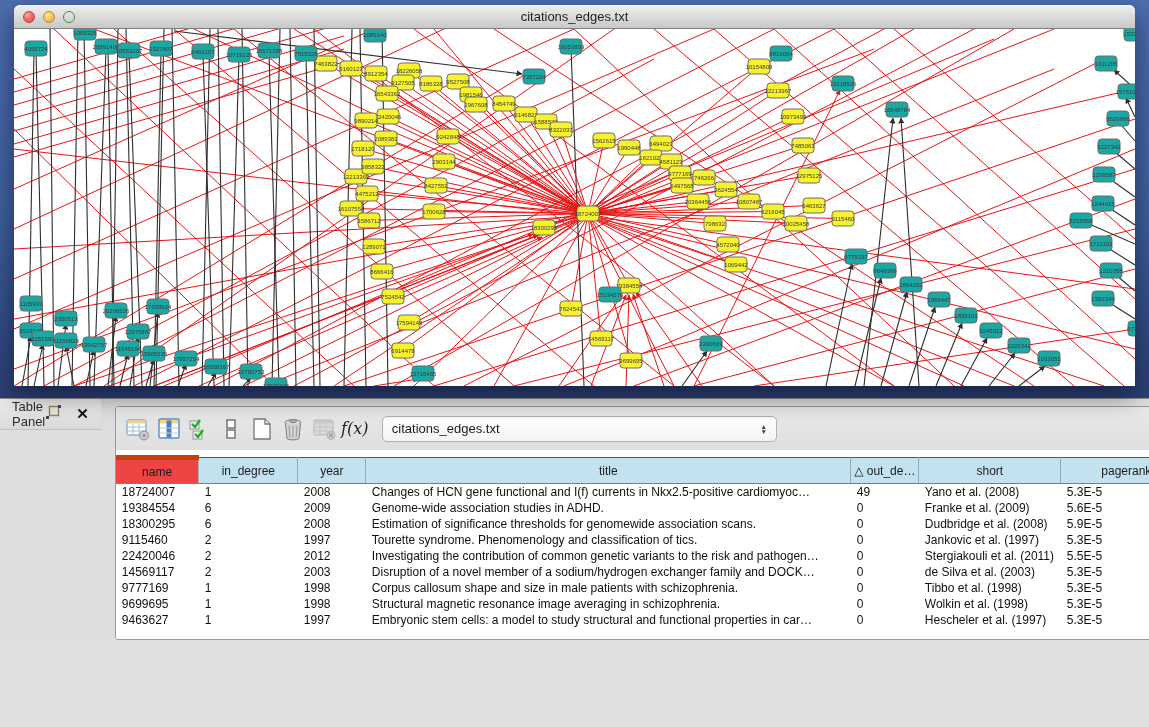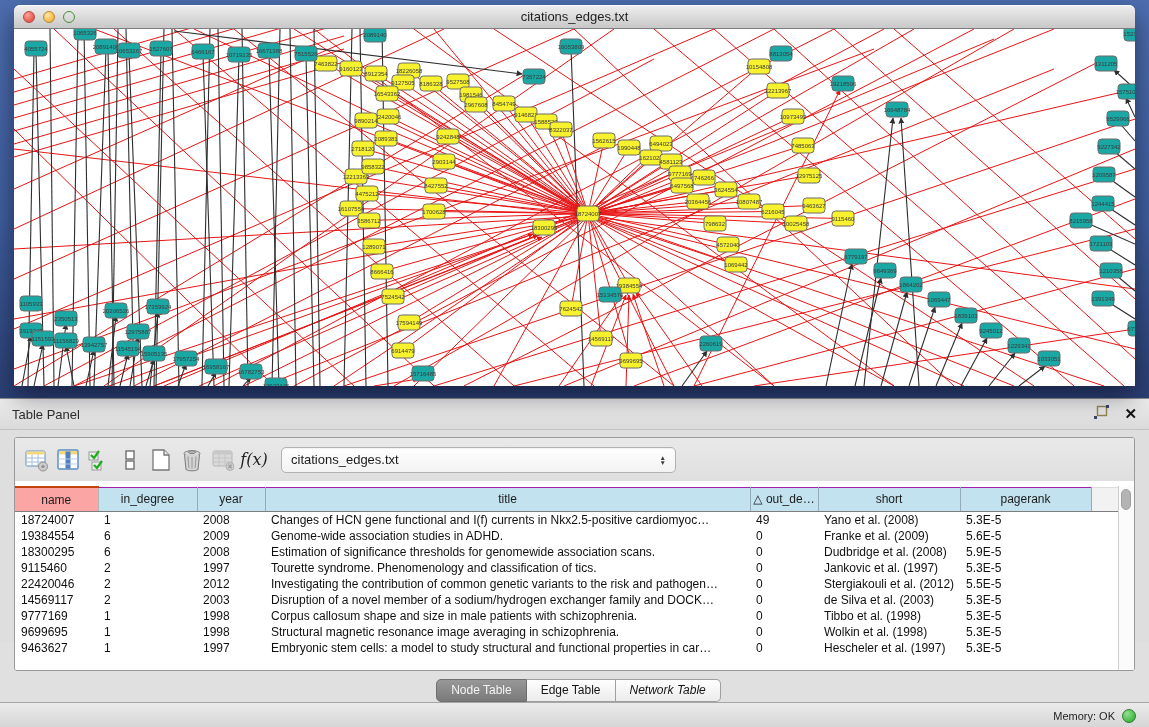--- a/index.html
+++ b/index.html
@@ -11,38 +11,38 @@
   .titlebar{height:23px;background:linear-gradient(#efefef,#c8c8c8);border-radius:6px 6px 0 0;border-bottom:1px solid #7e7e7e;box-shadow:inset 0 1px 0 #fafafa;display:flex;align-items:center;position:relative;}
   .traffic{display:flex;gap:8px;margin-left:9px;z-index:2;}
   .light{width:12px;height:12px;border-radius:50%;box-sizing:border-box;}
   .light.red{background:radial-gradient(circle at 35% 30%,#ffa39b,#ec6156 60%,#d44d41);border:1px solid #b44a40;}
   .light.yellow{background:radial-gradient(circle at 35% 30%,#ffe6a8,#f6bf50 60%,#e0a33a);border:1px solid #b78a2e;}
   .light.green{background:radial-gradient(circle at 35% 30%,#b5eda4,#63c655 60%,#47a83e;);border:1px solid #469138;}
   .wtitle{position:absolute;left:0;right:0;text-align:center;font-size:13px;color:#1e1e1e;}
   .canvas{position:relative;width:1121px;height:357px;background:#ffffff;overflow:hidden;}
 
   
-  .panel{height:244px;background:#dedede;display:flex;flex-direction:column;border-top:1px solid #8f8f8f;box-sizing:border-box;}
+  .panel{height:244px;background:#dedede;display:flex;border-top:1px solid #8f8f8f;box-sizing:border-box;}
   .panel-header{height:30px;flex:0 0 30px;display:flex;align-items:center;padding:0 12px;background:linear-gradient(#efefef,#dadada);border-bottom:1px solid #c2c2c2;}
   .panel-title{font-size:13px;color:#2e2e2e;}
   .panel-hicons{margin-left:auto;display:flex;gap:15px;align-items:center;}
   .close-x{font-size:15px;font-weight:bold;color:#141414;line-height:14px;cursor:default;}
 
   .container{margin:7px 14px 0;border:1px solid #9a9a9a;border-radius:3px;background:#fff;height:232px;display:flex;flex-direction:column;overflow:hidden;flex:0 0 auto;}
   .toolbar{height:43px;flex:0 0 43px;background:linear-gradient(#e9e9e9,#dfdfdf);display:flex;align-items:center;padding:0 8px;gap:3px;}
   .tbicon{width:28px;height:26px;display:flex;align-items:center;justify-content:center;}
   .fx{font-family:"DejaVu Serif","Liberation Serif",serif;font-style:italic;font-size:16px;color:#222;}
   .combo{margin-left:10px;width:375px;height:24px;background:linear-gradient(#ffffff,#f3f3f3);border:1px solid #b2b2b2;border-radius:5px;display:flex;align-items:center;padding:0 9px;font-size:13px;color:#1b1b1b;box-shadow:inset 0 1px 1px rgba(0,0,0,.05);}
   .combo-arrows{margin-left:auto;display:flex;flex-direction:column;line-height:5px;font-size:6.5px;color:#3c3c3c;text-align:center;}
 
   .table-zone{flex:1;display:flex;background:#fff;padding-top:5px;}
   .table-scroll{flex:1;overflow:hidden;}
   table{border-collapse:collapse;table-layout:fixed;width:100%;}
   th{height:21px;font-size:12px;font-weight:normal;color:#1c1c1c;background:#c1e2ee;border-right:1px solid #93adb8;border-bottom:1px solid #7d7d7d;border-top:1px solid #a21caf;overflow:hidden;white-space:nowrap;}
-  th.gray{background:#fca5a5;border-right:1px solid #b3b3b3;border-top:2px solid #c2410c;text-align:center;}
+  th.gray{background:#ef4444;border-right:1px solid #b3b3b3;border-top:5px solid #c2410c;text-align:center;}
   th.filler{background:#f2f2f2;border-right:none;border-top:1px solid #dcdcdc;}
   td{height:16px;font-size:12px;color:#101010;padding:0 0 0 6px;white-space:nowrap;overflow:hidden;}
   .vscroll{flex:0 0 15px;border-left:1px solid #cfcfcf;background:#fbfbfb;position:relative;}
   .vthumb{position:absolute;top:3px;left:2px;width:10px;height:21px;border-radius:6px;background:#b4b4b4;border:1px solid #a0a0a0;box-sizing:border-box;}
 
   .tabs{display:flex;justify-content:center;margin-top:8px;flex:0 0 auto;margin-left:8px;}
   .seg{font-size:12px;padding:3px 14px 4px;background:linear-gradient(#fefefe,#ececec);border:1px solid #9f9f9f;border-left:none;color:#141414;}
   .seg.first{border-radius:5px 0 0 5px;border-left:1px solid #9f9f9f;}
   .seg.last{border-radius:0 5px 5px 0;font-style:italic;}
   .seg.active{background:linear-gradient(#989898,#7a7a7a);color:#f4f4f4;border-color:#6f6f6f;}
@@ -652,21 +652,21 @@
                 <td>Jankovic et al. (1997)</td>
                 <td>5.3E-5</td>
                 <td></td>
               </tr>
               <tr>
                 <td>22420046</td>
                 <td>2</td>
                 <td>2012</td>
                 <td>Investigating the contribution of common genetic variants to the risk and pathogen…</td>
                 <td>0</td>
-                <td>Stergiakouli et al. (2012)</td>
+                <td>Stergiakouli et al. (2011)</td>
                 <td>5.5E-5</td>
                 <td></td>
               </tr>
               <tr>
                 <td>14569117</td>
                 <td>2</td>
                 <td>2003</td>
                 <td>Disruption of a novel member of a sodium/hydrogen exchanger family and DOCK…</td>
                 <td>0</td>
                 <td>de Silva et al. (2003)</td>

